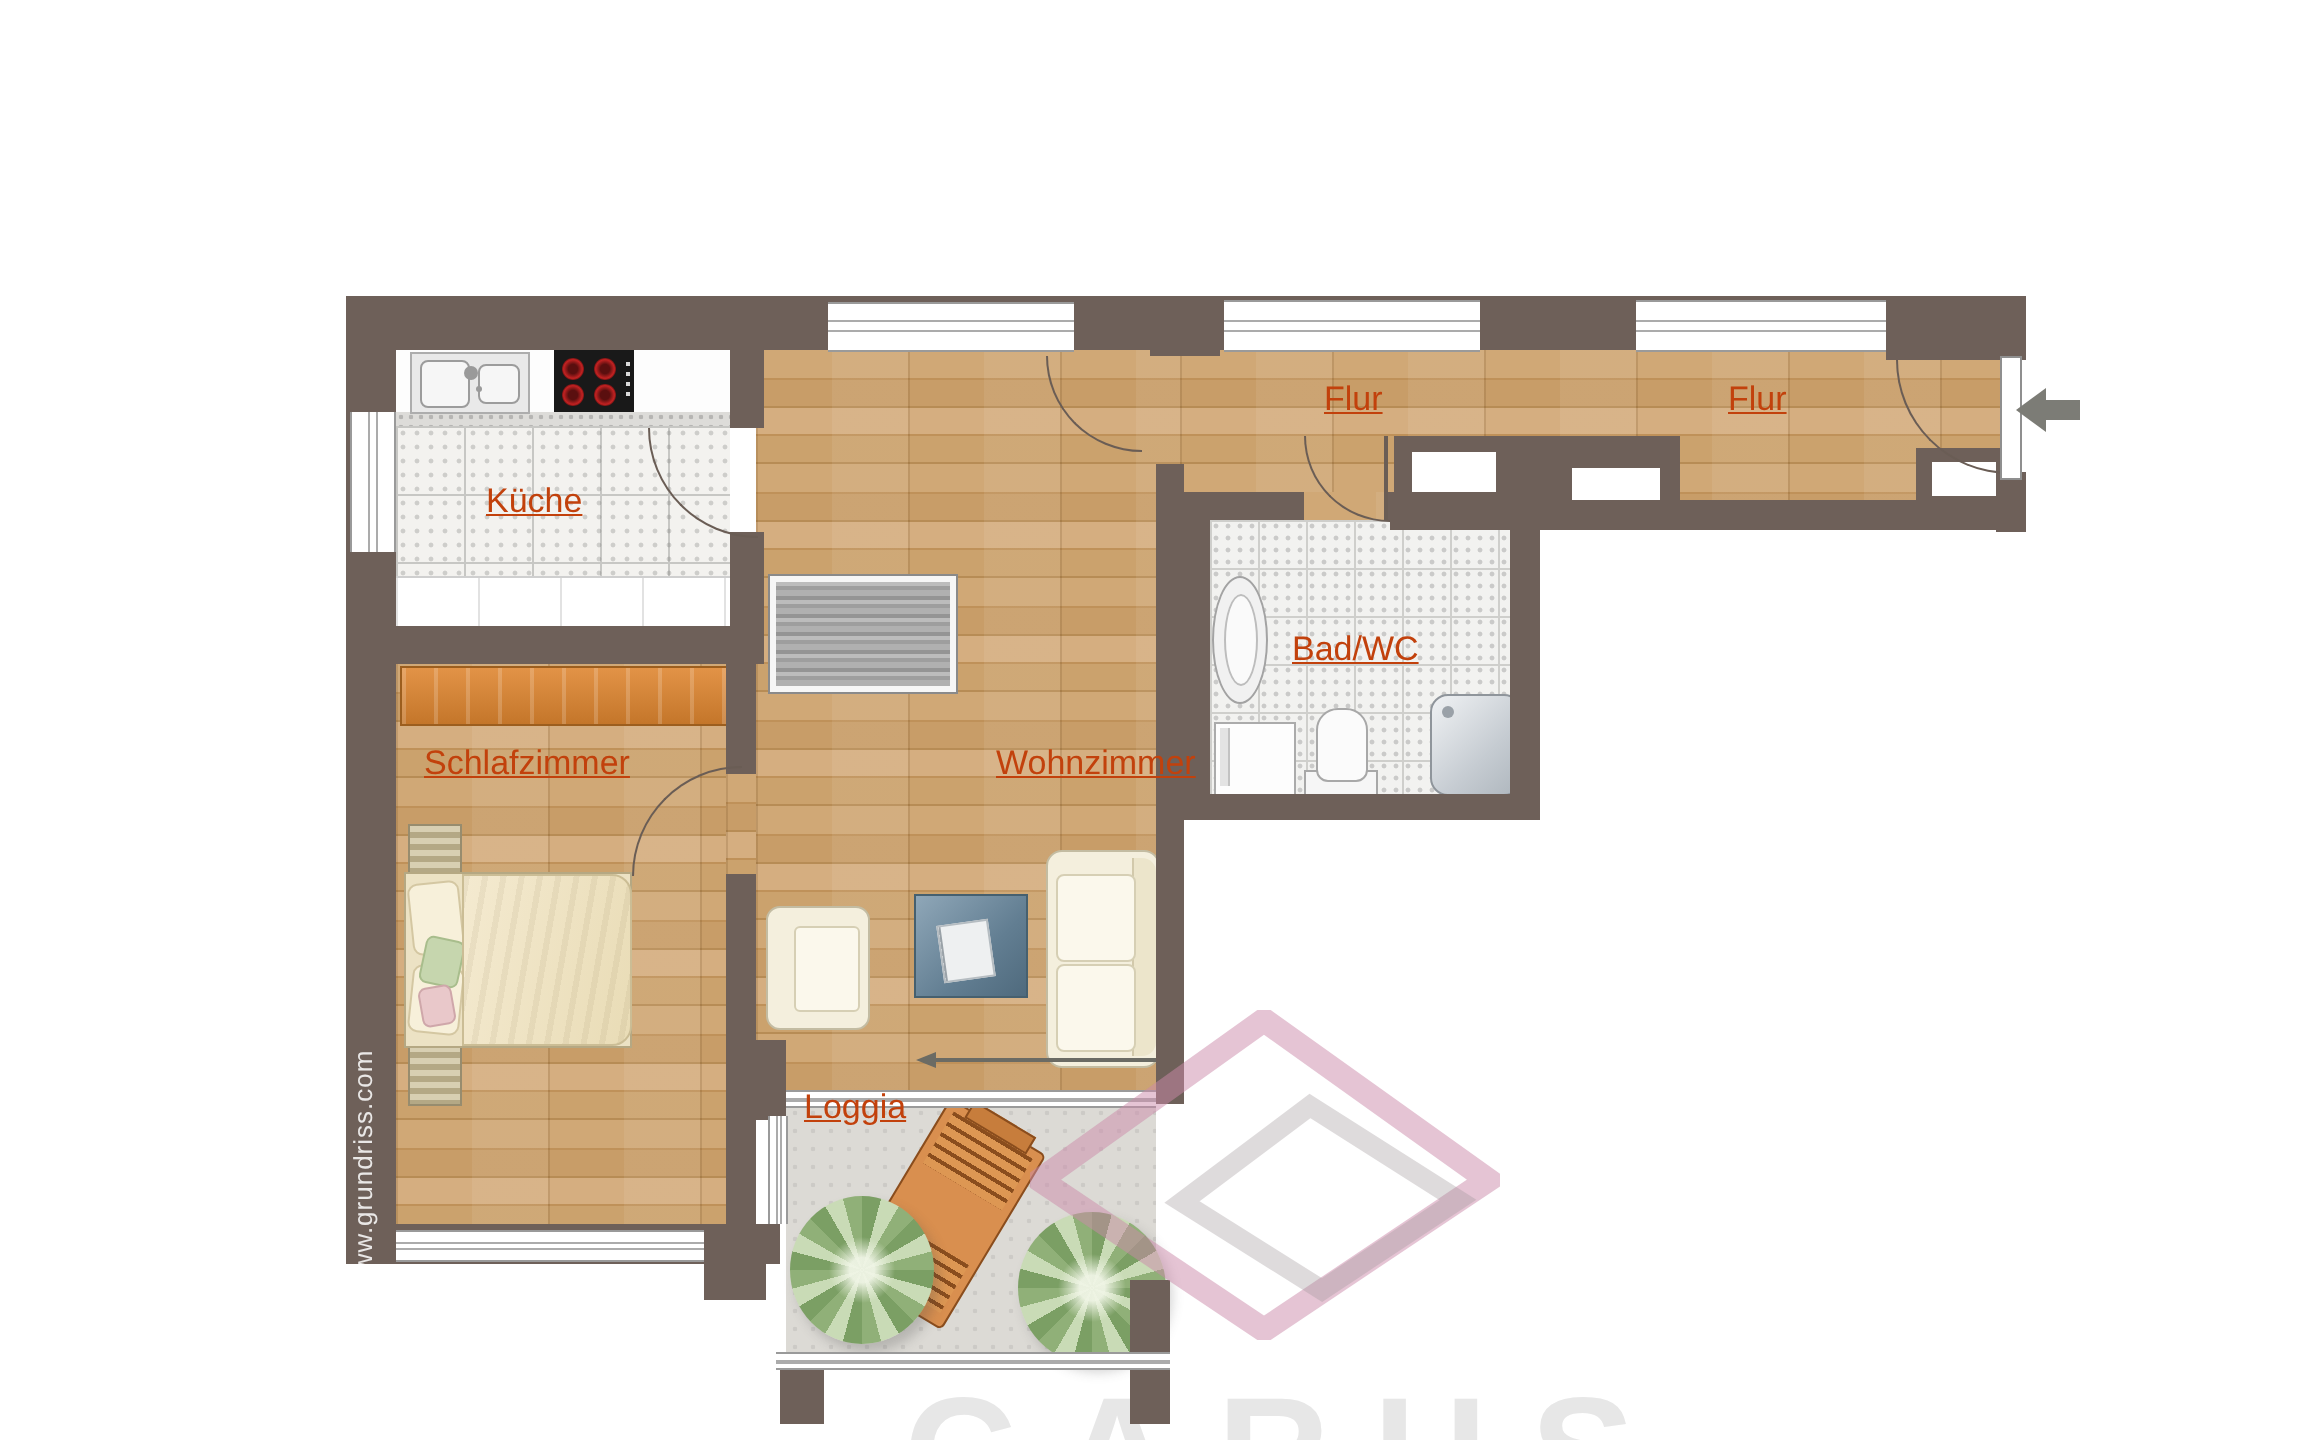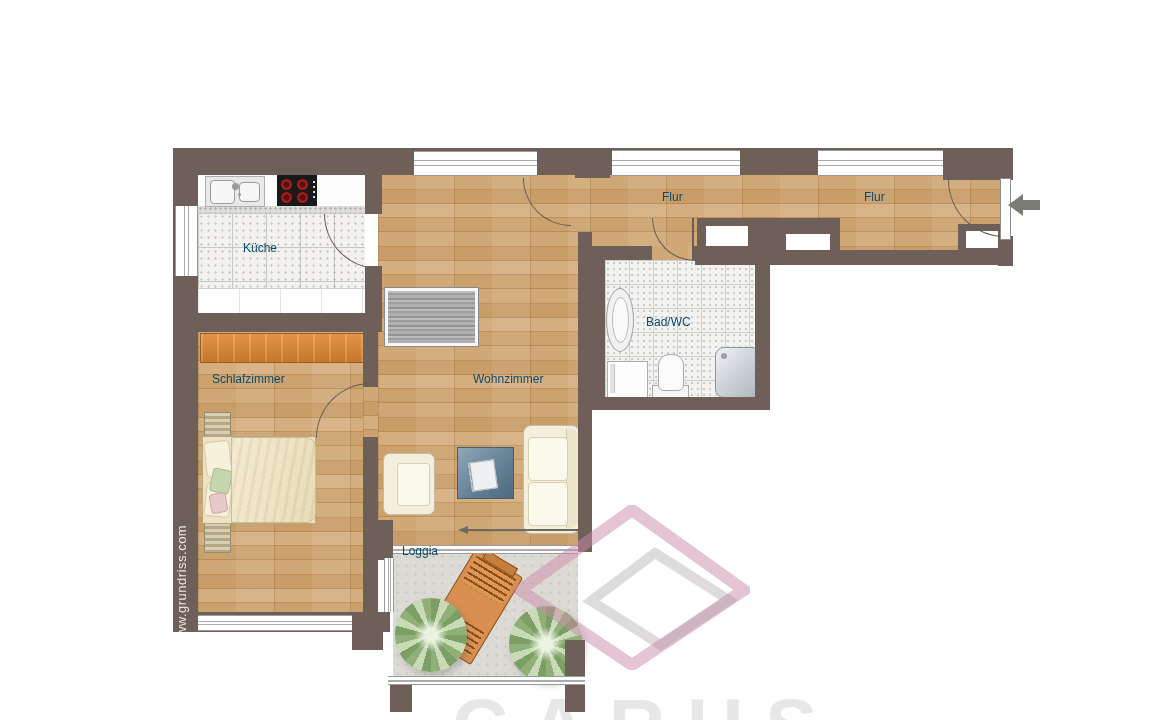--- a/index.html
+++ b/index.html
@@ -36,21 +36,21 @@
   .win-h::before,.win-h::after{content:"";position:absolute;left:0;right:0;height:1px;background:#ababab;}
   .win-h::before{top:36%;} .win-h::after{top:58%;}
   .win-v{position:absolute;background:#fff;border-left:1px solid #9a9a9a;border-right:1px solid #9a9a9a;z-index:35;}
   .win-v::before,.win-v::after{content:"";position:absolute;top:0;bottom:0;width:1px;background:#ababab;}
   .win-v::before{left:36%;} .win-v::after{left:58%;}
   .niche{position:absolute;background:#fff;z-index:34;}
   .arc{position:absolute;z-index:40;}
   .arc.bl{border-left:1.5px solid var(--line);border-bottom:1.5px solid var(--line);border-bottom-left-radius:100%;}
   .arc.tl{border-left:1.5px solid var(--line);border-top:1.5px solid var(--line);border-top-left-radius:100%;}
   .furn{position:absolute;z-index:25;}
-  .rlabel{position:absolute;z-index:50;font-size:12px;color:#0c4a6e;white-space:nowrap;}
+  .rlabel{position:absolute;z-index:50;font-size:17px;color:#c2410c;white-space:nowrap;text-decoration:underline;}
   .chair{position:absolute;width:34px;height:36px;border-radius:16px;background:#e9e9e9;
          border:2px solid #4f4f4f;box-shadow:inset 0 0 0 3px #d7d7d7;}
   .plant{position:absolute;border-radius:50%;z-index:26;
     background:
       radial-gradient(circle, rgba(240,245,230,.95) 0 12%, rgba(240,245,230,0) 32%),
       repeating-conic-gradient(#7b9f64 0 15deg, #c9dbb6 15deg 30deg, #90b078 30deg 45deg);
     box-shadow:3px 4px 6px rgba(70,70,70,.25);}
   .wm-side{position:absolute;z-index:60;writing-mode:vertical-rl;transform:rotate(180deg);
     font-size:13px;letter-spacing:.5px;color:rgba(255,255,255,.85);}
   .wm-brand{position:absolute;z-index:5;font-size:78px;font-weight:600;letter-spacing:22px;
@@ -185,21 +185,21 @@
   <div class="furn" style="left:445px;top:556px;width:54px;height:100px;transform:rotate(31deg);background:#d98f4f;border:1px solid #8a4d1d;border-radius:3px;">
     <div style="position:absolute;left:10px;top:-6px;width:34px;height:8px;background:#c77d3c;border:1px solid #8a4d1d;"></div>
     <div style="position:absolute;left:4px;top:4px;width:46px;height:30px;background:repeating-linear-gradient(to bottom,#8a4d1d 0 2px,#dd9753 2px 6px);"></div>
     <div style="position:absolute;left:4px;top:66px;width:46px;height:28px;background:repeating-linear-gradient(to bottom,#8a4d1d 0 2px,#dd9753 2px 6px);"></div>
   </div>
   <div class="plant" style="left:395px;top:598px;width:72px;height:74px;"></div>
   <div class="plant" style="left:509px;top:606px;width:74px;height:76px;"></div>
 
   <div class="rlabel" style="left:243px;top:241px;">Küche</div>
   <div class="rlabel" style="left:212px;top:372px;">Schlafzimmer</div>
-  <div class="rlabel" style="left:473px;top:372px;">Wohnzimmer</div>
+  <div class="rlabel" style="left:498px;top:372px;">Wohnzimmer</div>
   <div class="rlabel" style="left:662px;top:190px;">Flur</div>
   <div class="rlabel" style="left:864px;top:190px;">Flur</div>
   <div class="rlabel" style="left:646px;top:315px;">Bad/WC</div>
   <div class="rlabel" style="left:402px;top:544px;">Loggia</div>
 
   <div style="position:absolute;left:1008px;top:194px;width:34px;height:22px;z-index:45;">
     <div style="position:absolute;left:0;top:0;width:0;height:0;border-top:11px solid transparent;border-bottom:11px solid transparent;border-right:15px solid #7c7c76;"></div>
     <div style="position:absolute;left:14px;top:6px;width:18px;height:10px;background:#7c7c76;"></div>
   </div>
 

